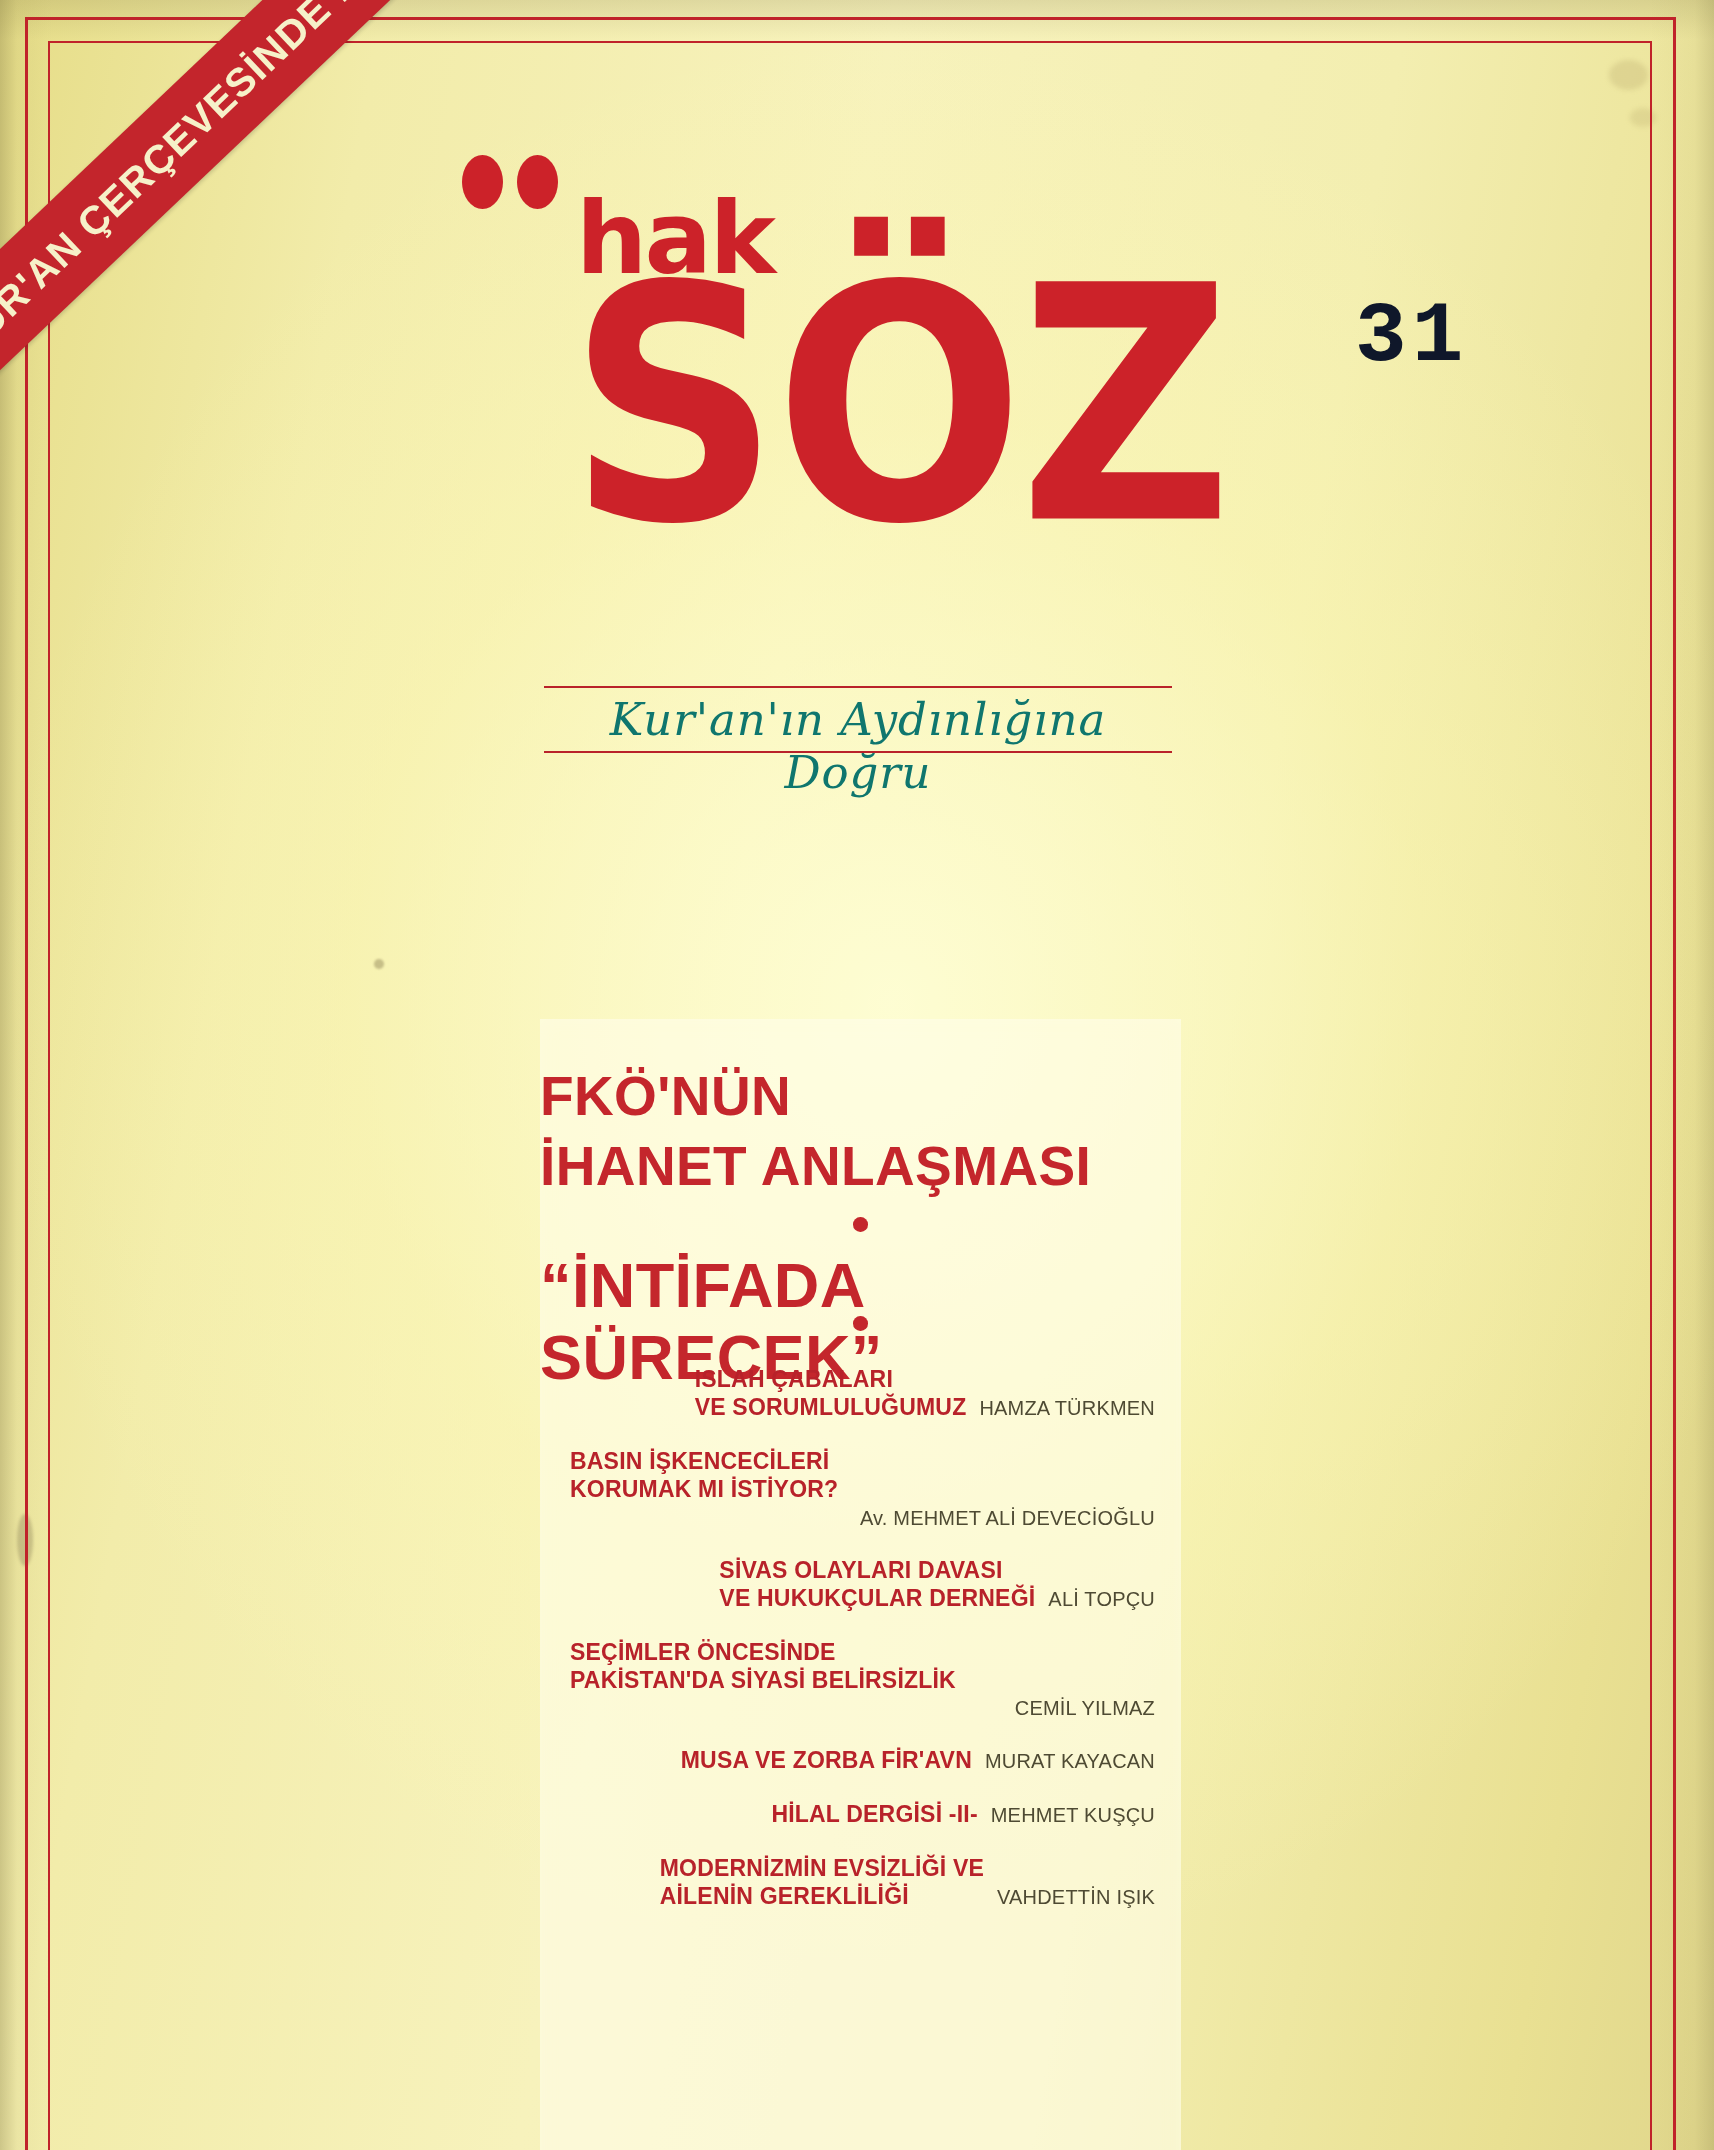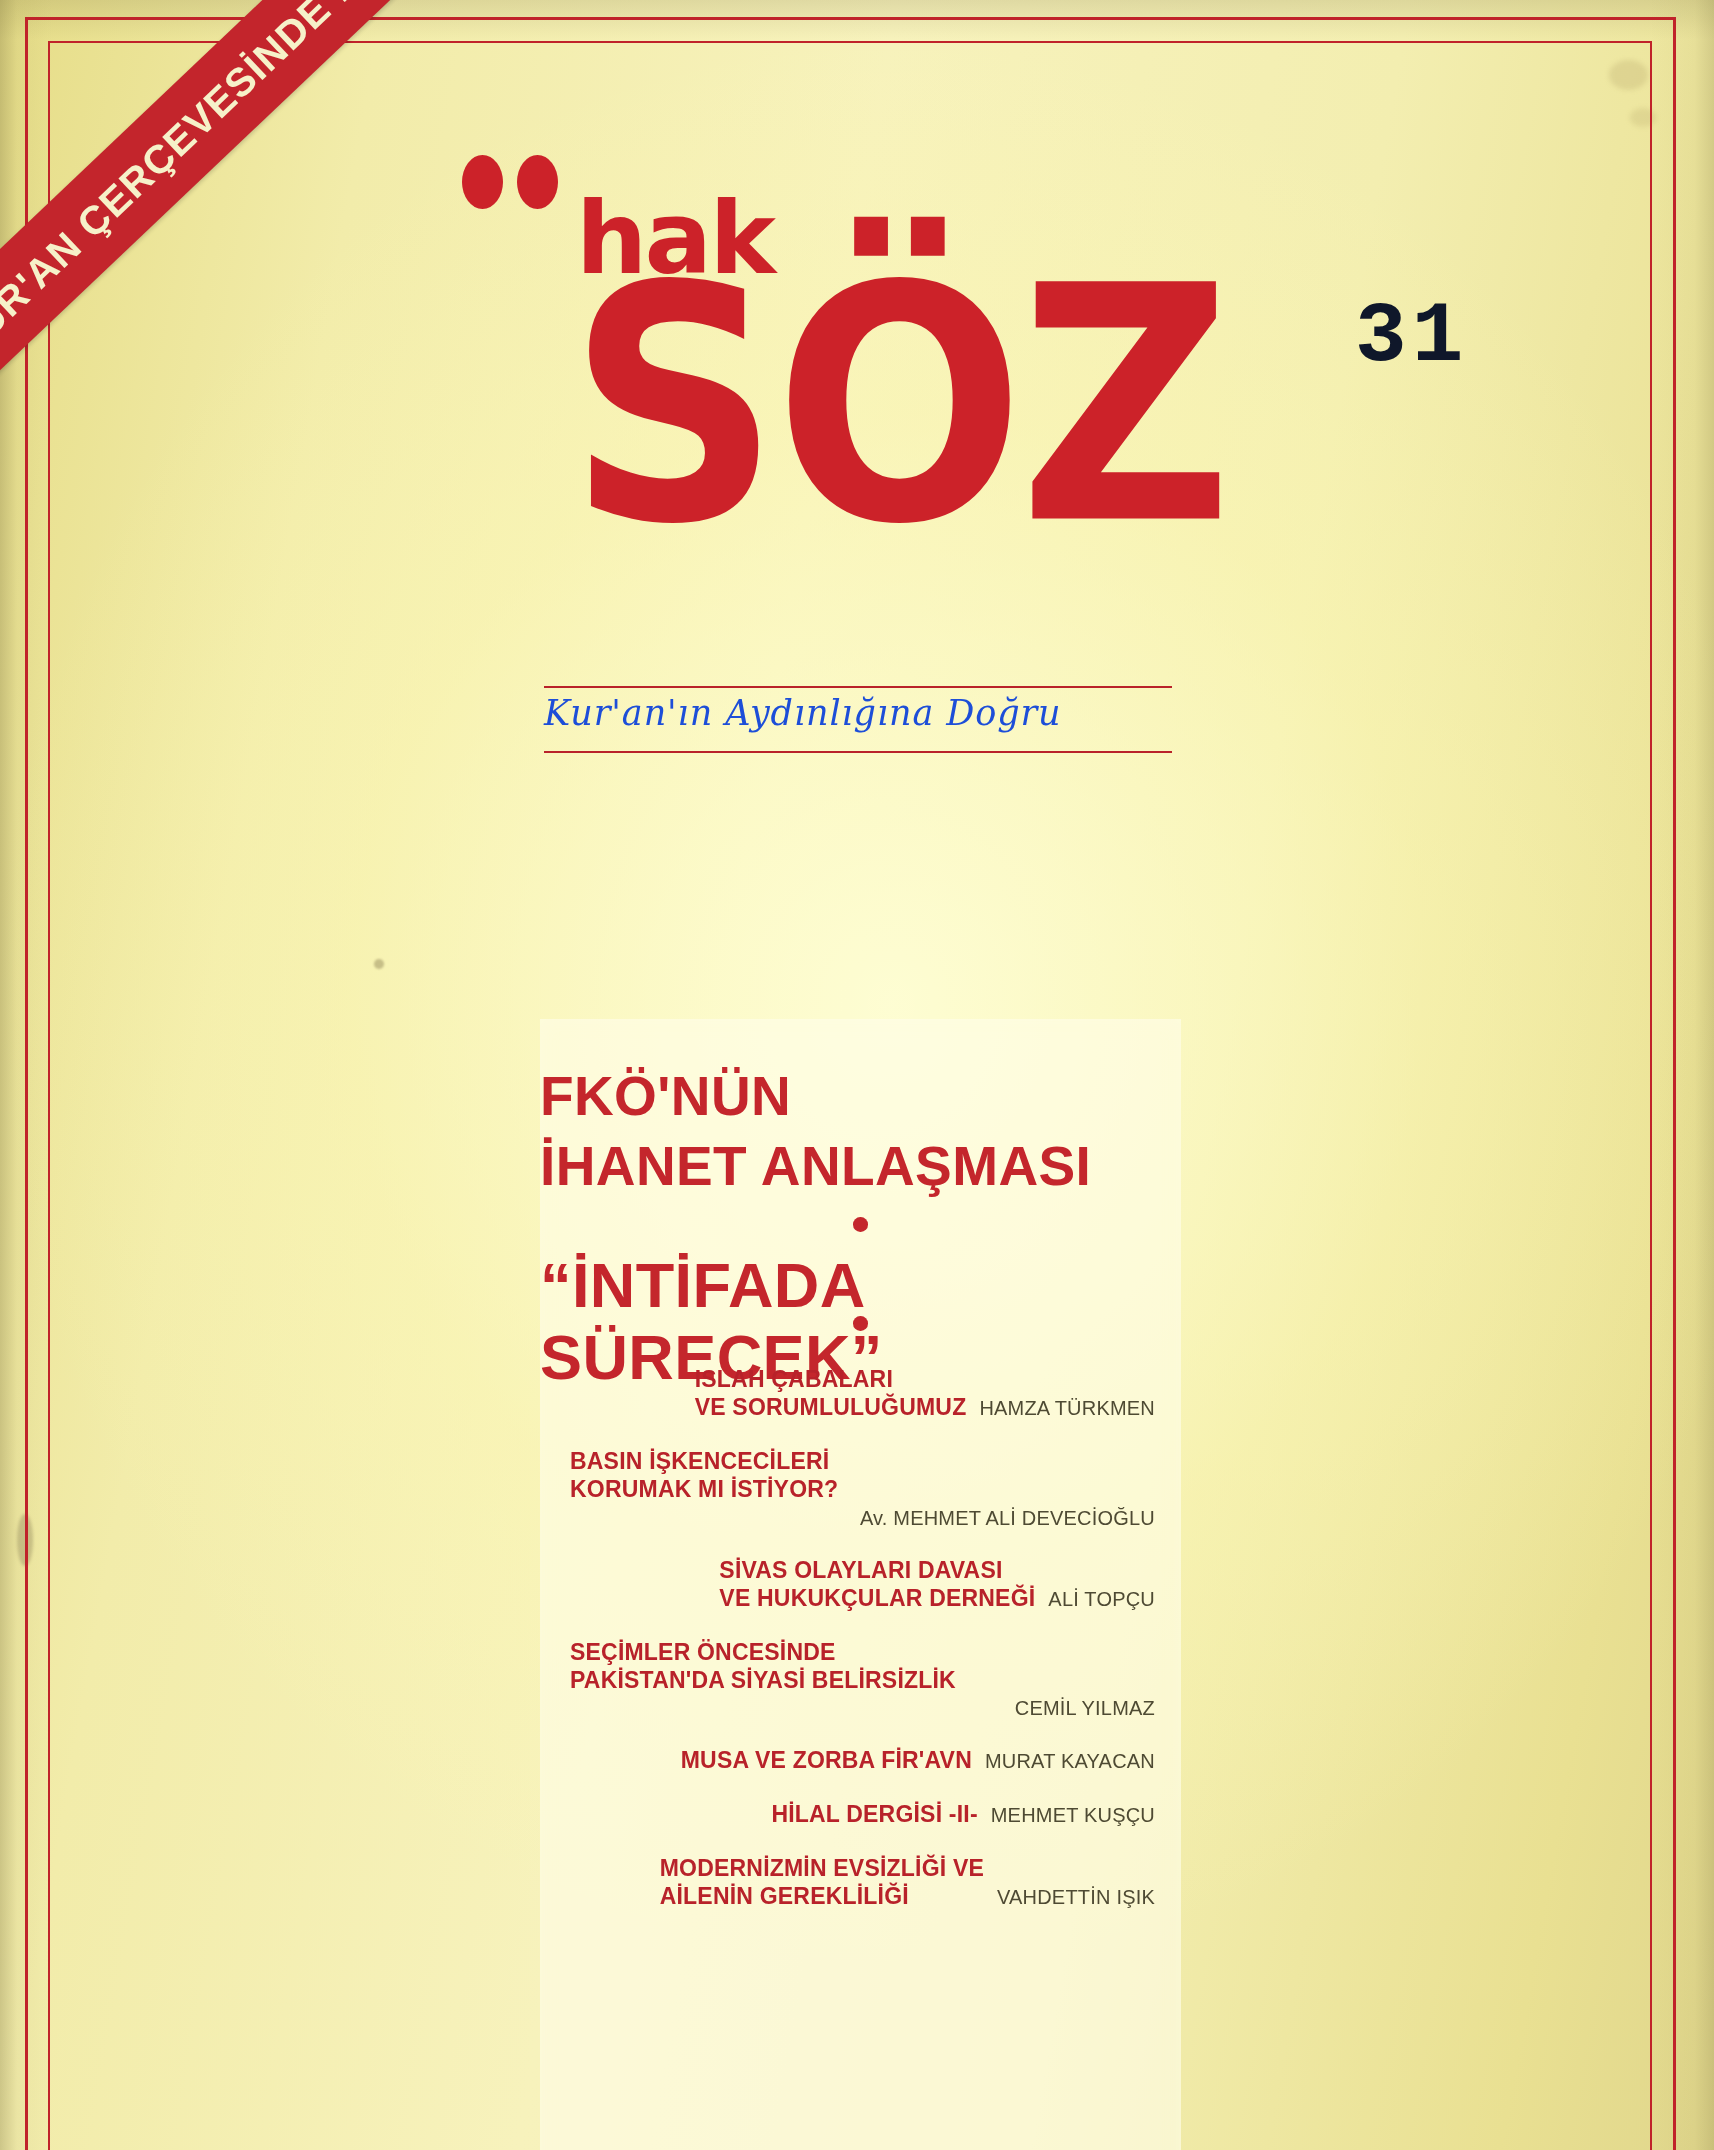--- a/index.html
+++ b/index.html
@@ -143,25 +143,25 @@
     top: 686px;
     width: 628px;
     height: 2.2px;
     background: #b9222a;
   }
   .mast-slogan {
     position: absolute;
     left: 544px;
     top: 693px;
     width: 628px;
-    text-align: left;
-    color: #1d4ed8;
+    text-align: center;
+    color: #0f766e;
     font-family: "DejaVu Serif", serif;
     font-style: italic;
-    font-size: 35px;
+    font-size: 45px;
     letter-spacing: 0.9px;
   }
   .mast-rule-bottom {
     position: absolute;
     left: 544px;
     top: 751px;
     width: 628px;
     height: 2.2px;
     background: #b9222a;
   }

